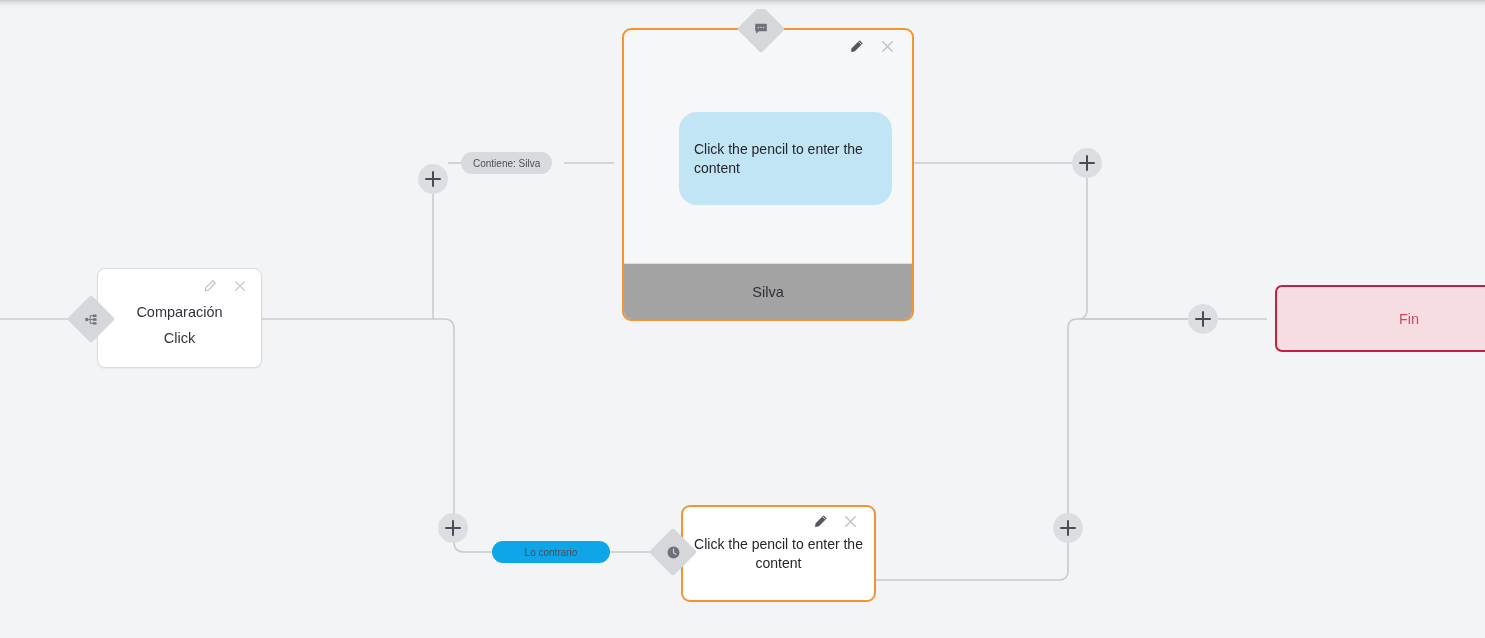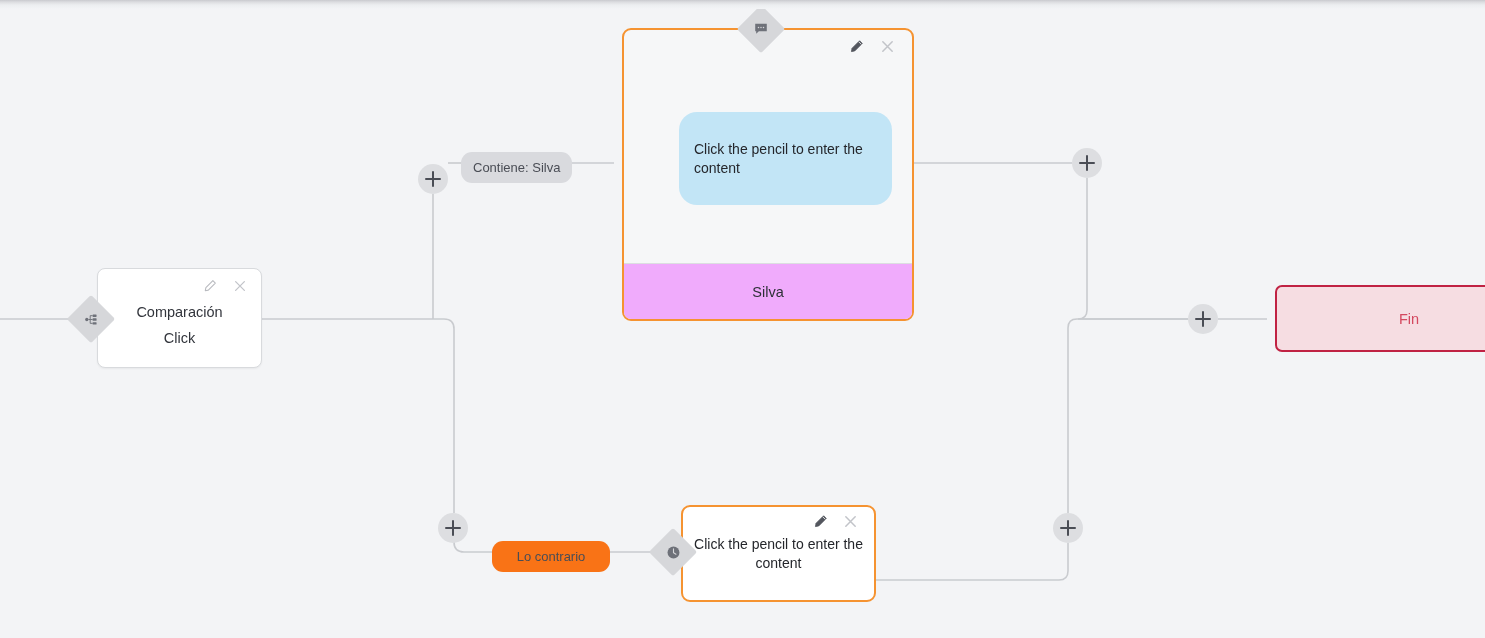--- a/index.html
+++ b/index.html
@@ -134,21 +134,21 @@
     color: #24262b;
     font-size: 14px;
     line-height: 1.35;
     display: flex;
     align-items: center;
   }
   .chat-footer {
     position: absolute;
     left: 0; right: 0; bottom: 0;
     height: 56px;
-    background: #f0abfc;
+    background: #a3a3a3;
     border-top: 1px solid #dcdee1;
     display: flex;
     align-items: center;
     justify-content: center;
     color: #2d3037;
     font-size: 14.5px;
   }
 
   
   #node-wait {
@@ -210,32 +210,32 @@
     transform: rotate(-45deg);
     display: flex;
     align-items: center;
     justify-content: center;
   }
 
   
   .edge-label {
     position: absolute;
     z-index: 13;
-    height: 31px;
+    height: 22px;
     display: flex;
     align-items: center;
     justify-content: center;
     padding: 0 12px;
     border-radius: 11px;
-    font-size: 13px;
+    font-size: 10px;
     color: #4a4d55;
     white-space: nowrap;
   }
   .edge-label.gray  { background: #d9dade; }
-  .edge-label.white { background: #f97316; }
+  .edge-label.white { background: #0ea5e9; }
 
   
   .ico { display: block; }
 </style>
 </head>
 <body>
 
 <div id="canvas">
 
   <svg id="wires" width="1485" height="638" viewBox="0 0 1485 638" aria-hidden="true">

